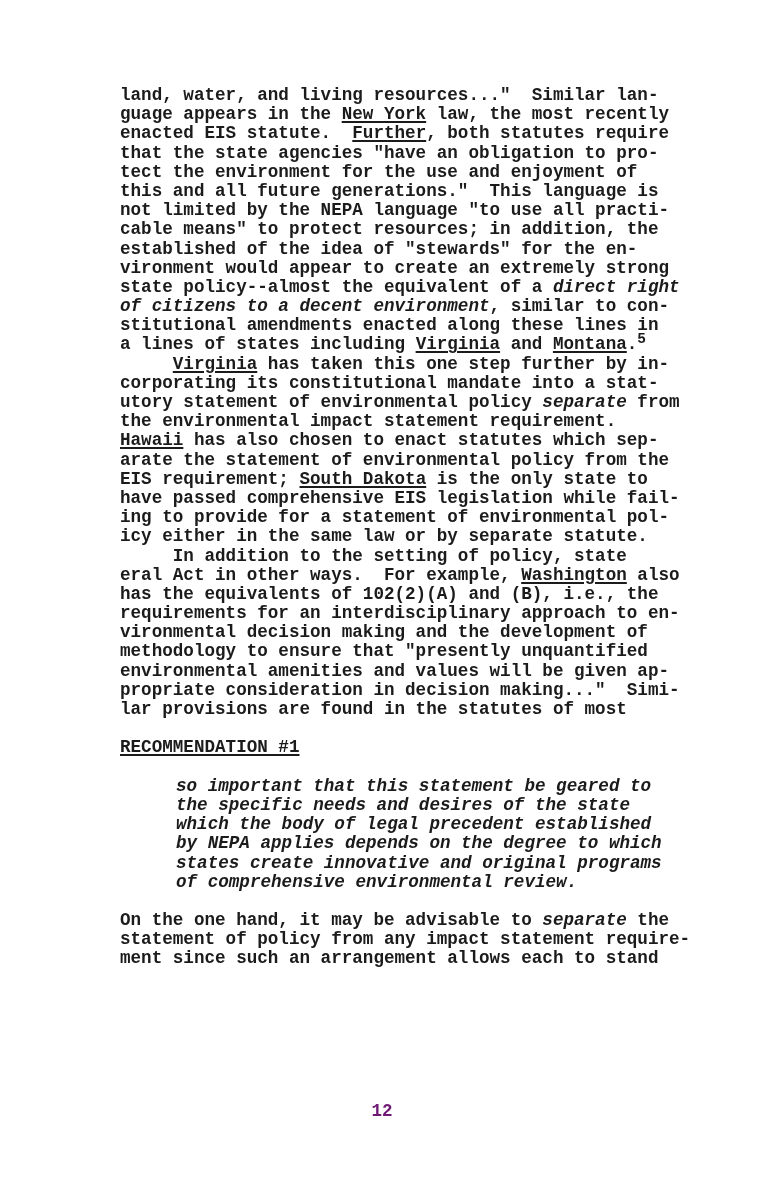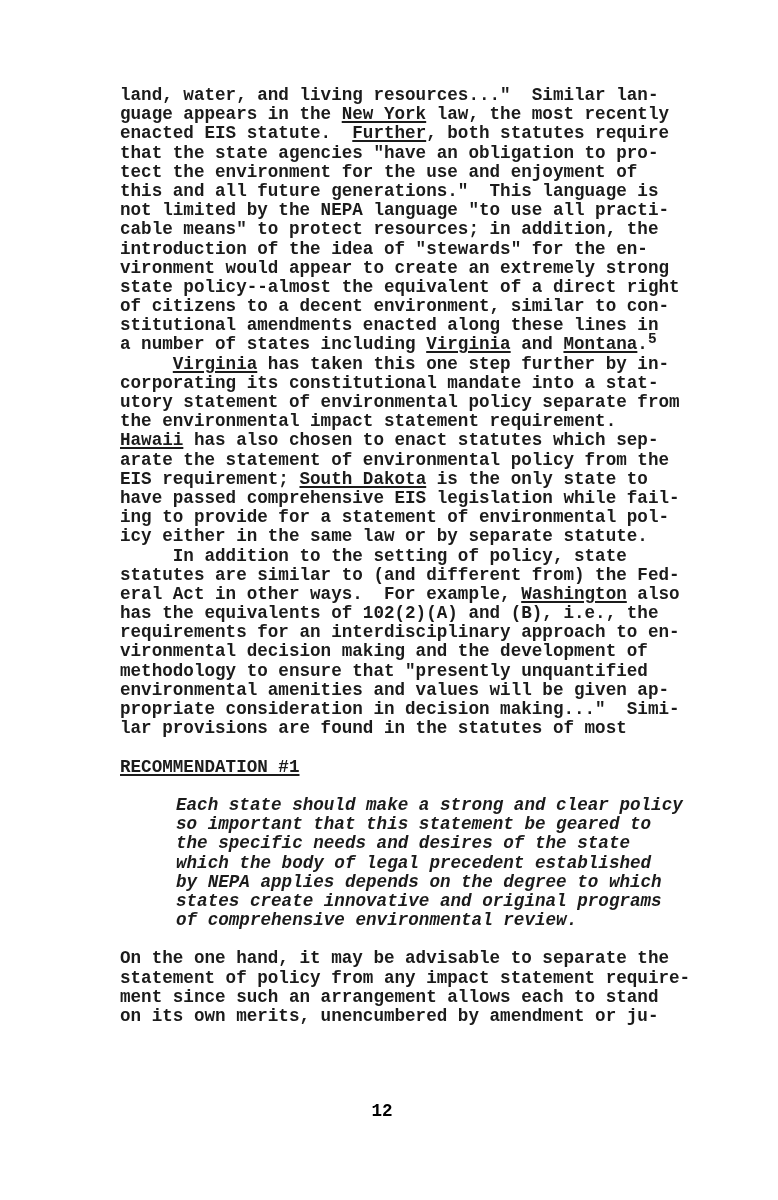--- a/index.html
+++ b/index.html
@@ -29,99 +29,96 @@
   }
   .block.quote {
     margin-left: 56px;
     font-style: italic;
   }
   .u {
     text-decoration: underline;
     text-underline-offset: 2px;
     text-decoration-thickness: 1.5px;
   }
-  .i { }
+  .i { font-style: italic; }
   .sup {
     display: inline-block;
     font-size: 0.82em;
     position: relative;
     top: -0.45em;
   }
   .page-num {
     position: absolute;
     top: 1102px;
     left: 0; width: 764px;
     text-align: center;
     font-size: 17.6px;
     font-weight: bold;
     line-height: 19.2px;
-    color: #000000;
+    color: #701a75;
   }
 </style>
 </head>
 <body>
 
 <div class="page">
   <div class="doc">
       <div class="block para">
         <div class="line"><span>land, water, and living resources..."  Similar lan-</span></div>
         <div class="line"><span>guage appears in the </span><span class="u">New York</span><span> law, the most recently</span></div>
         <div class="line"><span>enacted EIS statute.  </span><span class="u">Further</span><span>, both statutes require</span></div>
         <div class="line"><span>that the state agencies "have an obligation to pro-</span></div>
         <div class="line"><span>tect the environment for the use and enjoyment of</span></div>
         <div class="line"><span>this and all future generations."  This language is</span></div>
         <div class="line"><span>not limited by the NEPA language "to use all practi-</span></div>
         <div class="line"><span>cable means" to protect resources; in addition, the</span></div>
-        <div class="line"><span>introduction of the idea of "stewards" for the en-</span></div>
+        <div class="line"><span>established of the idea of "stewards" for the en-</span></div>
         <div class="line"><span>vironment would appear to create an extremely strong</span></div>
         <div class="line"><span>state policy--almost the equivalent of a </span><span class="i">direct right</span></div>
         <div class="line"><span class="i">of citizens to a decent environment</span><span>, similar to con-</span></div>
         <div class="line"><span>stitutional amendments enacted along these lines in</span></div>
-        <div class="line"><span>a number of states including </span><span class="u">Virginia</span><span> and </span><span class="u">Montana</span><span>.</span><span class="sup">5</span></div>
+        <div class="line"><span>a lines of states including </span><span class="u">Virginia</span><span> and </span><span class="u">Montana</span><span>.</span><span class="sup">5</span></div>
       </div>
       <div class="block para">
         <div class="line"><span>     </span><span class="u">Virginia</span><span> has taken this one step further by in-</span></div>
         <div class="line"><span>corporating its constitutional mandate into a stat-</span></div>
         <div class="line"><span>utory statement of environmental policy </span><span class="i">separate</span><span> from</span></div>
         <div class="line"><span>the environmental impact statement requirement.</span></div>
         <div class="line"><span class="u">Hawaii</span><span> has also chosen to enact statutes which sep-</span></div>
         <div class="line"><span>arate the statement of environmental policy from the</span></div>
         <div class="line"><span>EIS requirement; </span><span class="u">South Dakota</span><span> is the only state to</span></div>
         <div class="line"><span>have passed comprehensive EIS legislation while fail-</span></div>
         <div class="line"><span>ing to provide for a statement of environmental pol-</span></div>
         <div class="line"><span>icy either in the same law or by separate statute.</span></div>
       </div>
       <div class="block para">
         <div class="line"><span>     In addition to the setting of policy, state</span></div>
-        <div class="line"><span>statutes are similar to (and different from) the Fed-</span></div>
         <div class="line"><span>eral Act in other ways.  For example, </span><span class="u">Washington</span><span> also</span></div>
         <div class="line"><span>has the equivalents of 102(2)(A) and (B), i.e., the</span></div>
         <div class="line"><span>requirements for an interdisciplinary approach to en-</span></div>
         <div class="line"><span>vironmental decision making and the development of</span></div>
         <div class="line"><span>methodology to ensure that "presently unquantified</span></div>
         <div class="line"><span>environmental amenities and values will be given ap-</span></div>
         <div class="line"><span>propriate consideration in decision making..."  Simi-</span></div>
         <div class="line"><span>lar provisions are found in the statutes of most</span></div>
       </div>
       <div class="line"></div>
       <div class="block heading">
         <div class="line"><span class="u">RECOMMENDATION #1</span></div>
       </div>
       <div class="line"></div>
       <div class="block quote">
-        <div class="line"><span>Each state should make a strong and clear policy</span></div>
         <div class="line"><span>so important that this statement be geared to</span></div>
         <div class="line"><span>the specific needs and desires of the state</span></div>
         <div class="line"><span>which the body of legal precedent established</span></div>
         <div class="line"><span>by NEPA applies depends on the degree to which</span></div>
         <div class="line"><span>states create innovative and original programs</span></div>
         <div class="line"><span>of comprehensive environmental review.</span></div>
       </div>
       <div class="line"></div>
       <div class="block para">
         <div class="line"><span>On the one hand, it may be advisable to </span><span class="i">separate</span><span> the</span></div>
         <div class="line"><span>statement of policy from any impact statement require-</span></div>
         <div class="line"><span>ment since such an arrangement allows each to stand</span></div>
-        <div class="line"><span>on its own merits, unencumbered by amendment or ju-</span></div>
       </div>
     </div>
   <div class="page-num">12</div>
 </div>
 
 </body></html>

